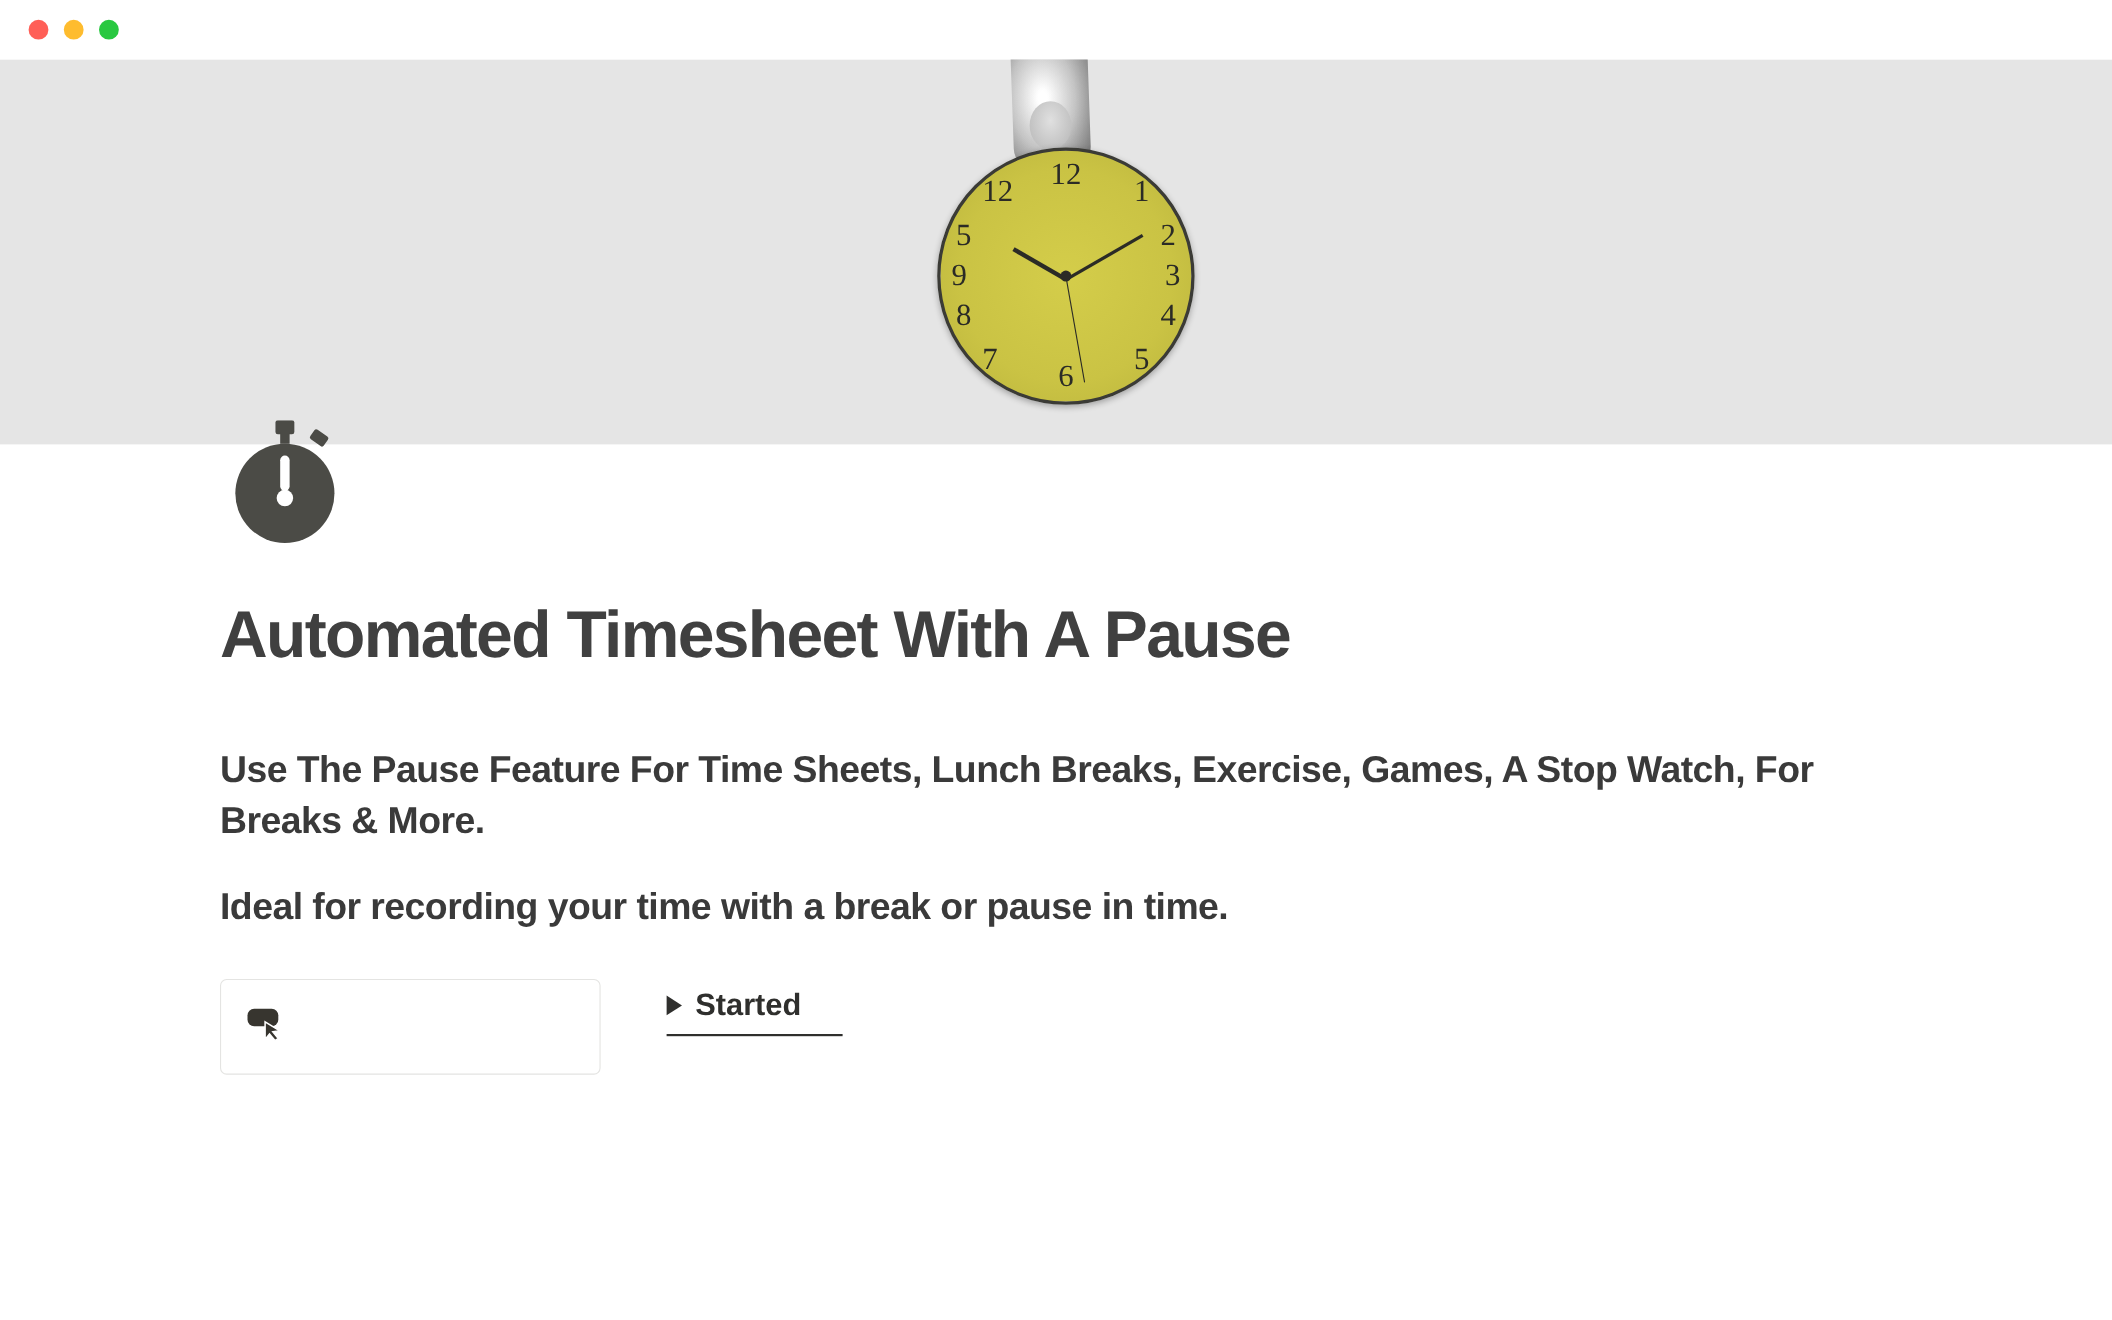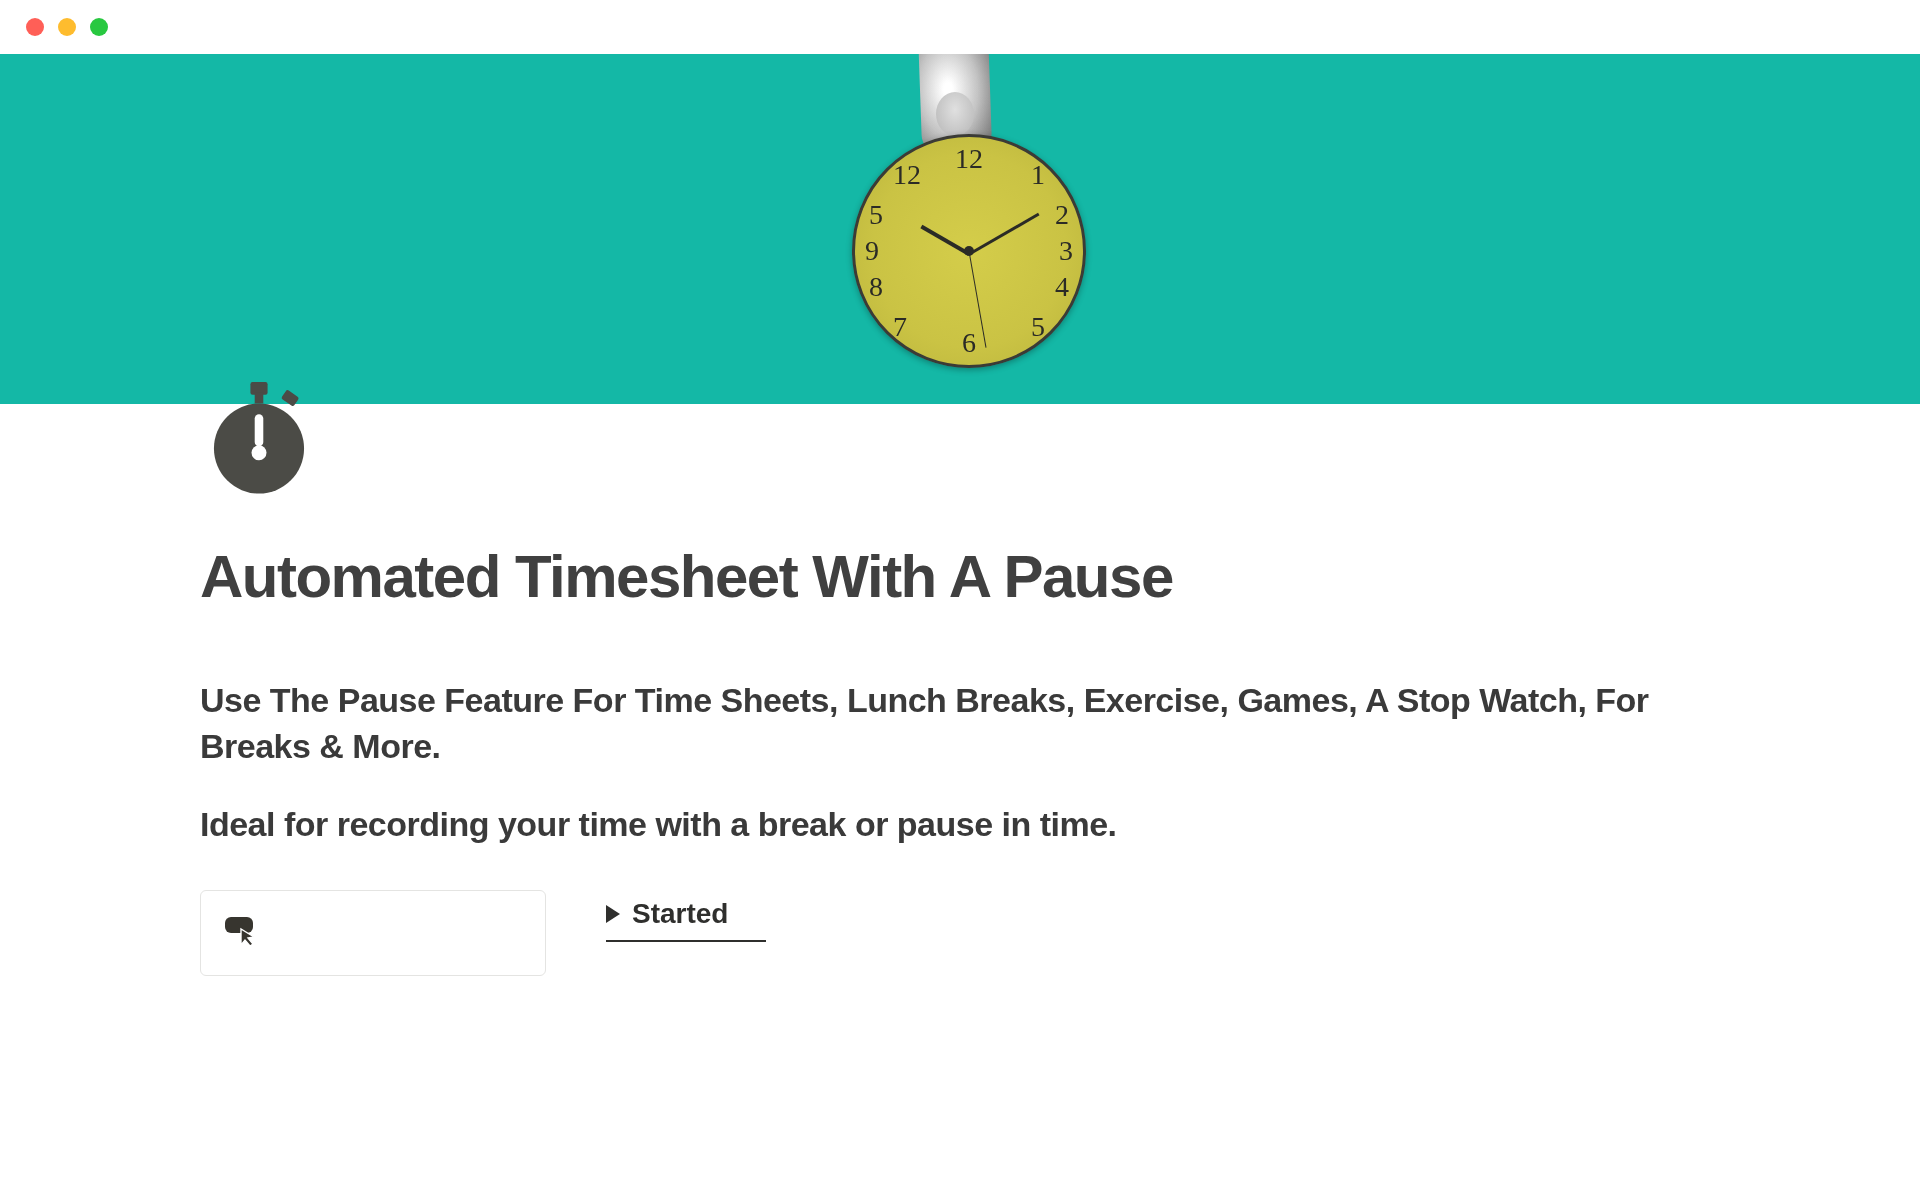--- a/index.html
+++ b/index.html
@@ -8,21 +8,21 @@
 .window { width: 100%; height: 100%; display: flex; flex-direction: column; }
 
 .titlebar { height: 54px; background: #fff; display: flex; align-items: center; padding-left: 26px; gap: 14px; }
 .traffic-dot { width: 18px; height: 18px; border-radius: 50%; }
 .dot-close { background: #ff5f57; }
 .dot-min { background: #febc2e; }
 .dot-max { background: #28c840; }
 
 .content-wrap { flex: 1; position: relative; overflow: hidden; }
 
-.hero-band { background: #14b8a6; height: 350px; display: flex; justify-content: center; position: relative; }
+.hero-band { background: #e5e5e5; height: 350px; display: flex; justify-content: center; position: relative; }
 
 .clock-wrap { position: relative; width: 240px; height: 350px; }
 .hand { position: absolute; top: 0; left: 50%; transform: translateX(-50%); width: 200px; height: 140px; }
 .finger { position: absolute; top: -30px; left: 60px; width: 70px; height: 130px; background: radial-gradient(ellipse at 40% 50%, #d8d6d2 0%, #aaa 50%, #6e6d6d 100%); border-radius: 30px 30px 20px 20px; transform: rotate(-2deg); filter: contrast(1.6) grayscale(1); }
 .thumb-nail { position: absolute; top: 38px; left: 76px; width: 38px; height: 44px; background: radial-gradient(ellipse at 50% 40%, #e2e0dc 0%, #c0bebb 80%); border-radius: 50%; filter: grayscale(1); }
 
 .clock-face { position: absolute; top: 80px; left: 12px; width: 234px; height: 234px; border-radius: 50%; background: radial-gradient(circle at 50% 50%, #d4cd4a 0%, #cac344 60%, #b8b23b 100%); border: 3px solid #3b3b36; box-shadow: 0 2px 6px rgba(0,0,0,0.3); display: flex; align-items: center; justify-content: center; }
 .clock-num { position: absolute; font-family: Georgia, serif; font-weight: 400; color: #2b2b26; font-size: 28px; }
 .n12 { top: 6px; left: 50%; transform: translateX(-50%); }
 .n1 { top: 22px; right: 38px; }

